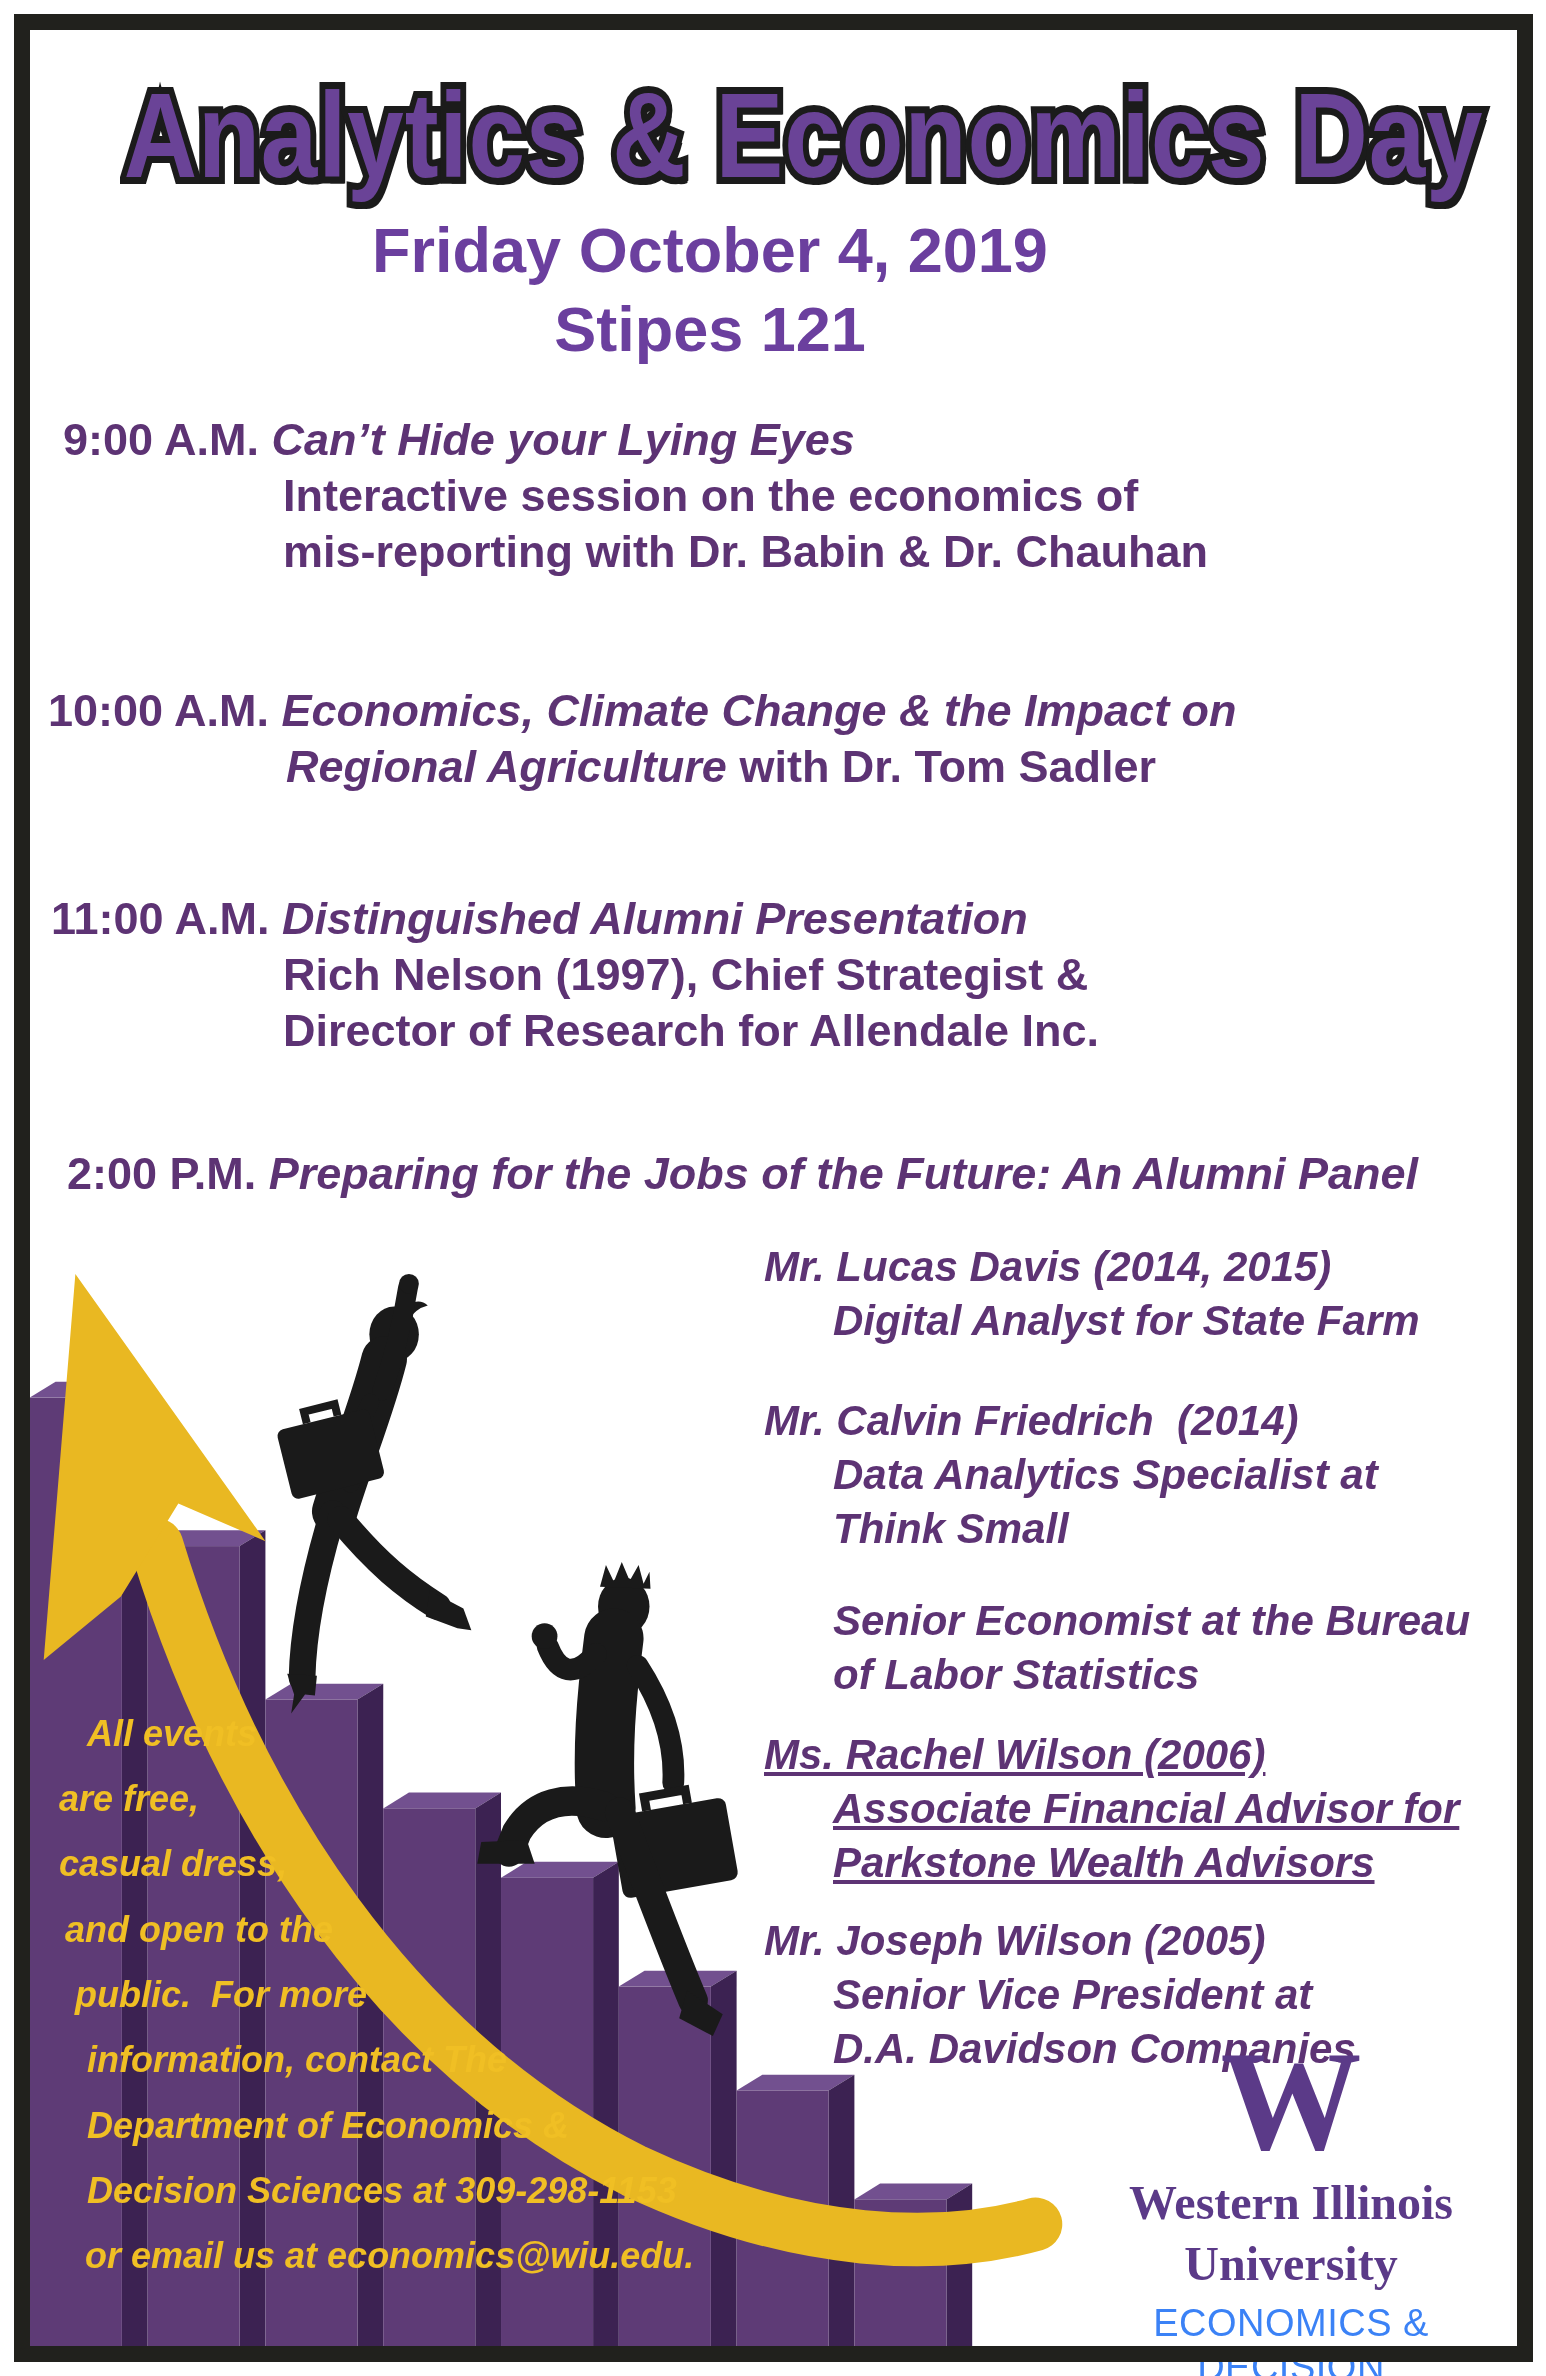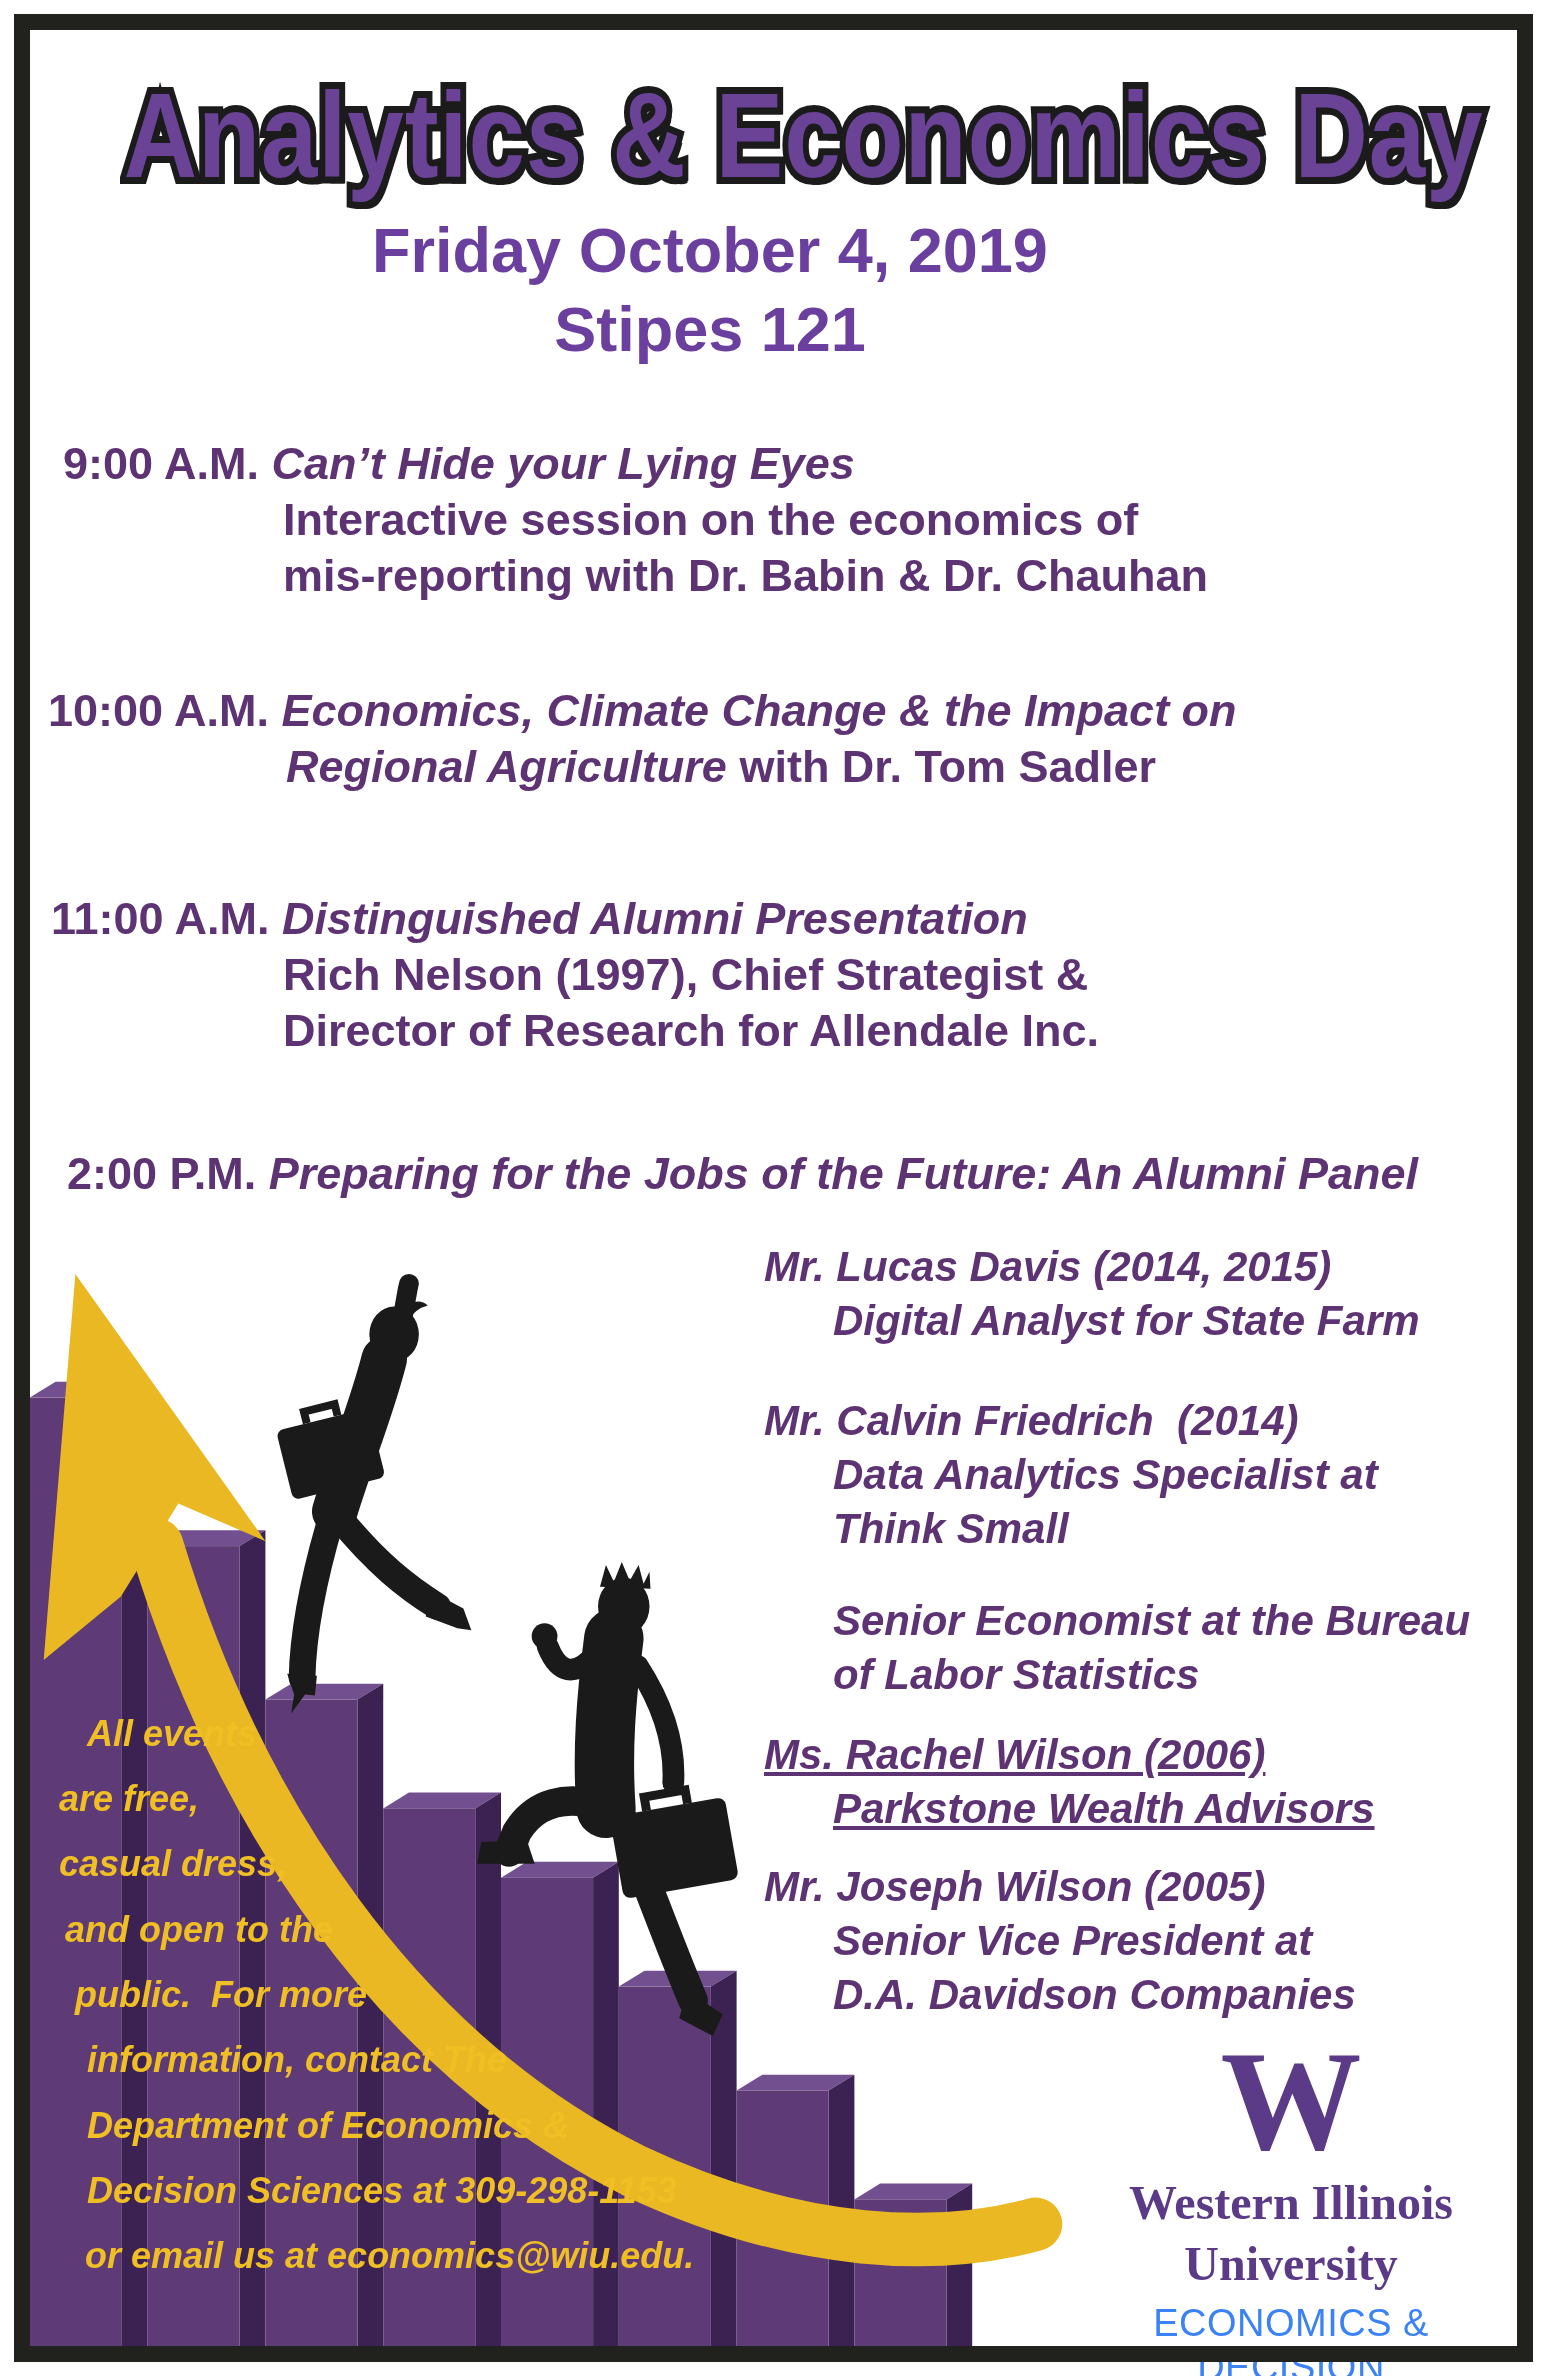--- a/index.html
+++ b/index.html
@@ -52,21 +52,21 @@
 
   <div class="title-wrap">
     <span class="title-layer title-stroke">Analytics &amp; Economics Day</span>
     <span class="title-layer title-fill">Analytics &amp; Economics Day</span>
   </div>
 
   <div class="date-line" style="top:214px;">Friday October 4, 2019</div>
   <div class="date-line" style="top:293px;">Stipes 121</div>
 
   <div id="schedule">
-      <div class="sched-block" style="left: 63px; top: 436px;">
+      <div class="sched-block" style="left: 63px; top: 412px;">
         <div class="sched-line"><span class="sched-time">9:00 A.M. </span><span class="it">Can’t Hide your Lying Eyes</span></div>
         <div class="sched-line" style="padding-left: 220px;"><span>Interactive session on the economics of</span></div>
         <div class="sched-line" style="padding-left: 220px;"><span>mis-reporting with Dr. Babin &amp; Dr. Chauhan</span></div>
       </div>
       <div class="sched-block" style="left: 48px; top: 683px;">
         <div class="sched-line"><span class="sched-time">10:00 A.M. </span><span class="it">Economics, Climate Change &amp; the Impact on</span></div>
         <div class="sched-line" style="padding-left: 238px;"><span class="it">Regional Agriculture</span><span> with Dr. Tom Sadler</span></div>
       </div>
       <div class="sched-block" style="left: 51px; top: 891px;">
         <div class="sched-line"><span class="sched-time">11:00 A.M. </span><span class="it">Distinguished Alumni Presentation</span></div>
@@ -87,20 +87,21 @@
         <div class="panel-line">Mr. Calvin Friedrich  (2014)</div>
         <div class="panel-line panel-detail">Data Analytics Specialist at</div>
         <div class="panel-line panel-detail">Think Small</div>
       </div>
       <div class="panel-entry" style="margin-bottom: 26px;">
         <div class="panel-line panel-detail">Senior Economist at the Bureau</div>
         <div class="panel-line panel-detail">of Labor Statistics</div>
       </div>
       <div class="panel-entry" style="margin-bottom: 24px; text-decoration: underline;">
         <div class="panel-line">Ms. Rachel Wilson (2006)</div>
+        <div class="panel-line panel-detail">Associate Financial Advisor for</div>
         <div class="panel-line panel-detail">Parkstone Wealth Advisors</div>
       </div>
       <div class="panel-entry" style="margin-bottom: 0px;">
         <div class="panel-line">Mr. Joseph Wilson (2005)</div>
         <div class="panel-line panel-detail">Senior Vice President at</div>
         <div class="panel-line panel-detail">D.A. Davidson Companies</div>
       </div>
     </div>
 
   <div id="contact">

